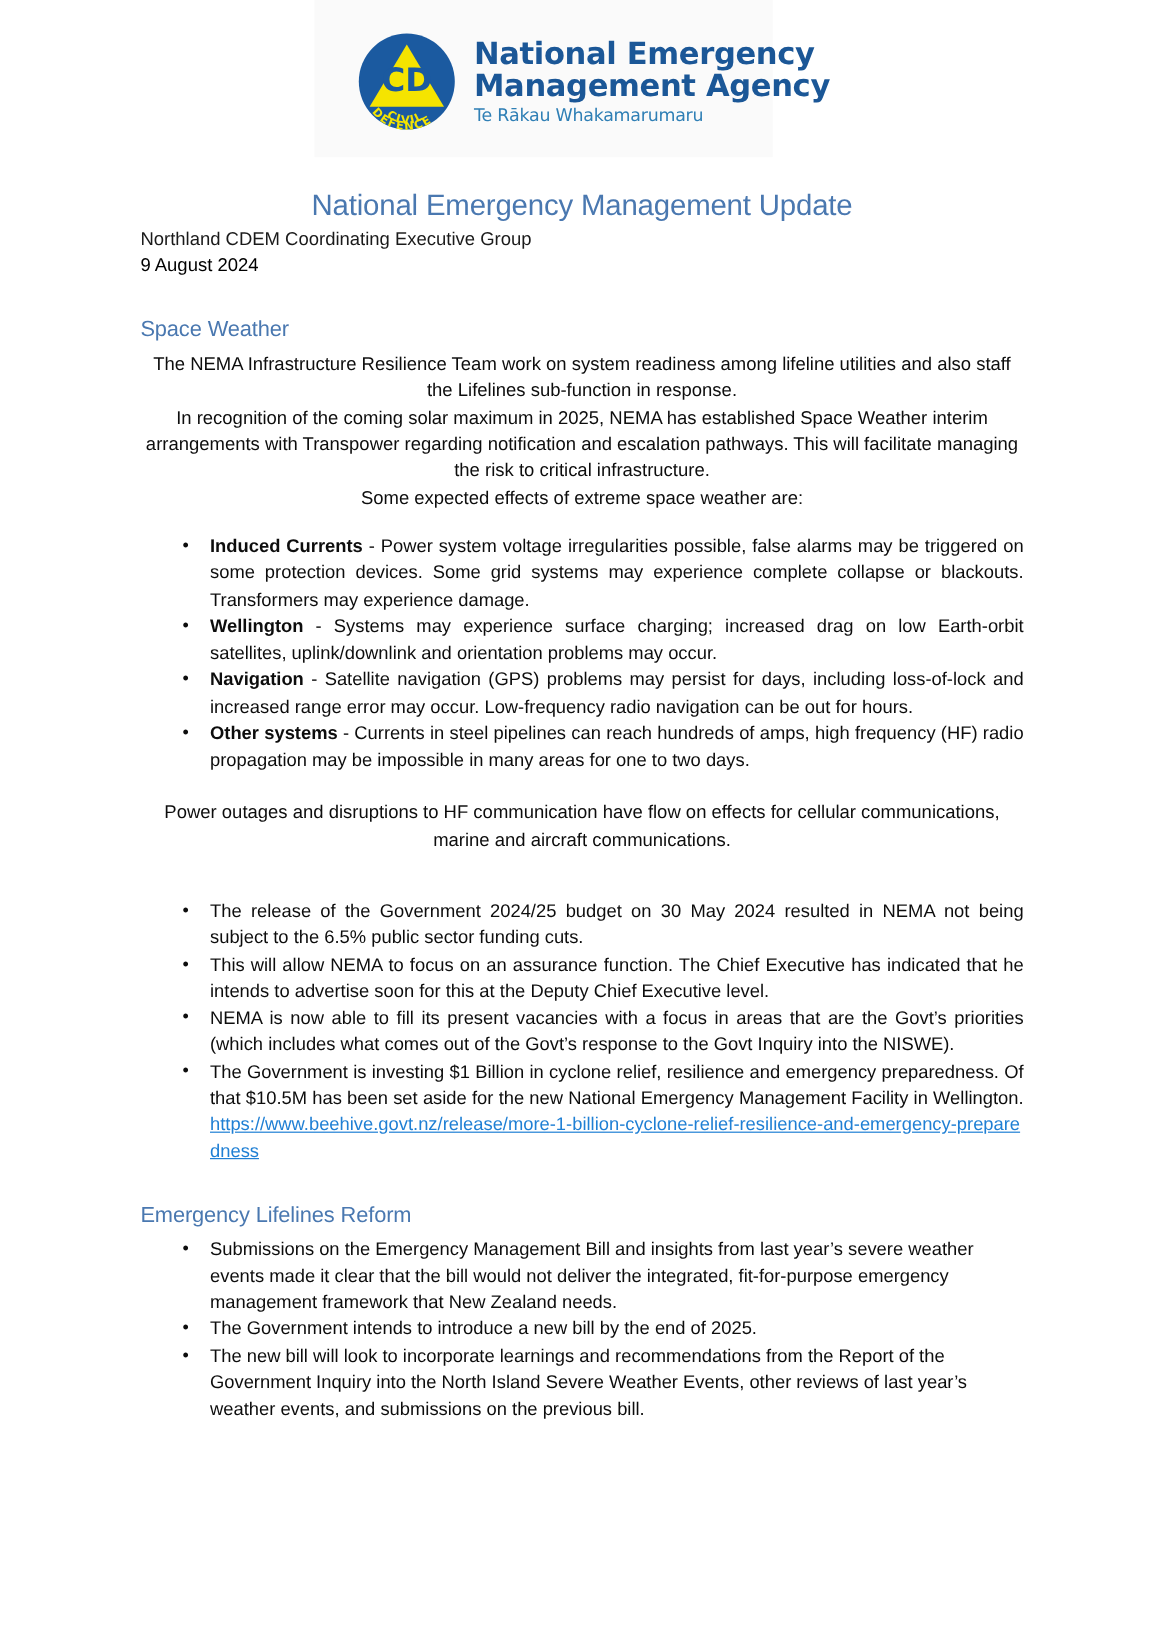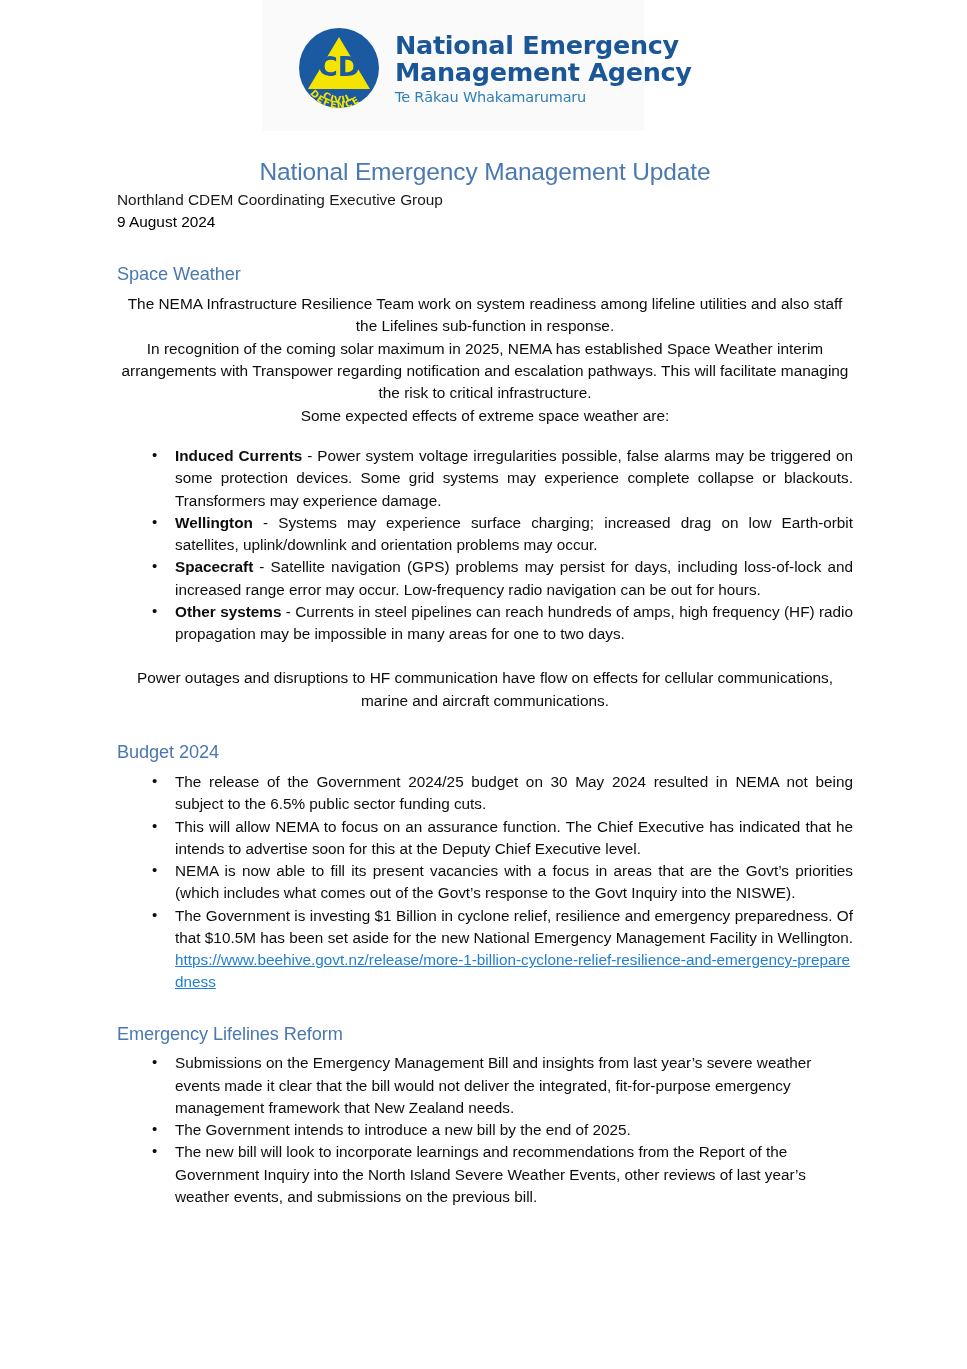--- a/index.html
+++ b/index.html
@@ -212,34 +212,33 @@
     <div class="sp-18"></div>
 
     <ul class="bullets">
       <li>
         <b>Induced Currents</b><span> - Power system voltage irregularities possible, false alarms may be triggered on some protection devices. Some grid systems may experience complete collapse or blackouts. Transformers may experience damage.</span>
       </li>
       <li>
         <b>Wellington</b><span> - Systems may experience surface charging; increased drag on low Earth-orbit satellites, uplink/downlink and orientation problems may occur.</span>
       </li>
       <li>
-        <b>Spacecraft</b><span> - Satellite navigation (GPS) problems may persist for days, including loss-of-lock and increased range error may occur. Low-frequency radio navigation can be out for hours.</span>
+        <b>Navigation</b><span> - Satellite navigation (GPS) problems may persist for days, including loss-of-lock and increased range error may occur. Low-frequency radio navigation can be out for hours.</span>
       </li>
       <li>
         <b>Other systems</b><span> - Currents in steel pipelines can reach hundreds of amps, high frequency (HF) radio propagation may be impossible in many areas for one to two days.</span>
       </li>
     </ul>
 
     <div class="sp-22"></div>
 
     <p class="body-text">Power outages and disruptions to HF communication have flow on effects for cellular communications, marine and aircraft communications.</p>
 
     <div class="sp-30"></div>
 
-    <h2 class="section-heading">Budget 2024</h2>
     <div class="sp-7"></div>
 
     <ul class="bullets">
       <li class="">
         <span>The release of the Government 2024/25 budget on 30 May 2024 resulted in NEMA not being subject to the 6.5% public sector funding cuts.</span>
       </li>
       <li>
         <span>This will allow NEMA to focus on an assurance function. The Chief Executive has indicated that he intends to advertise soon for this at the Deputy Chief Executive level.</span>
       </li>
       <li>

